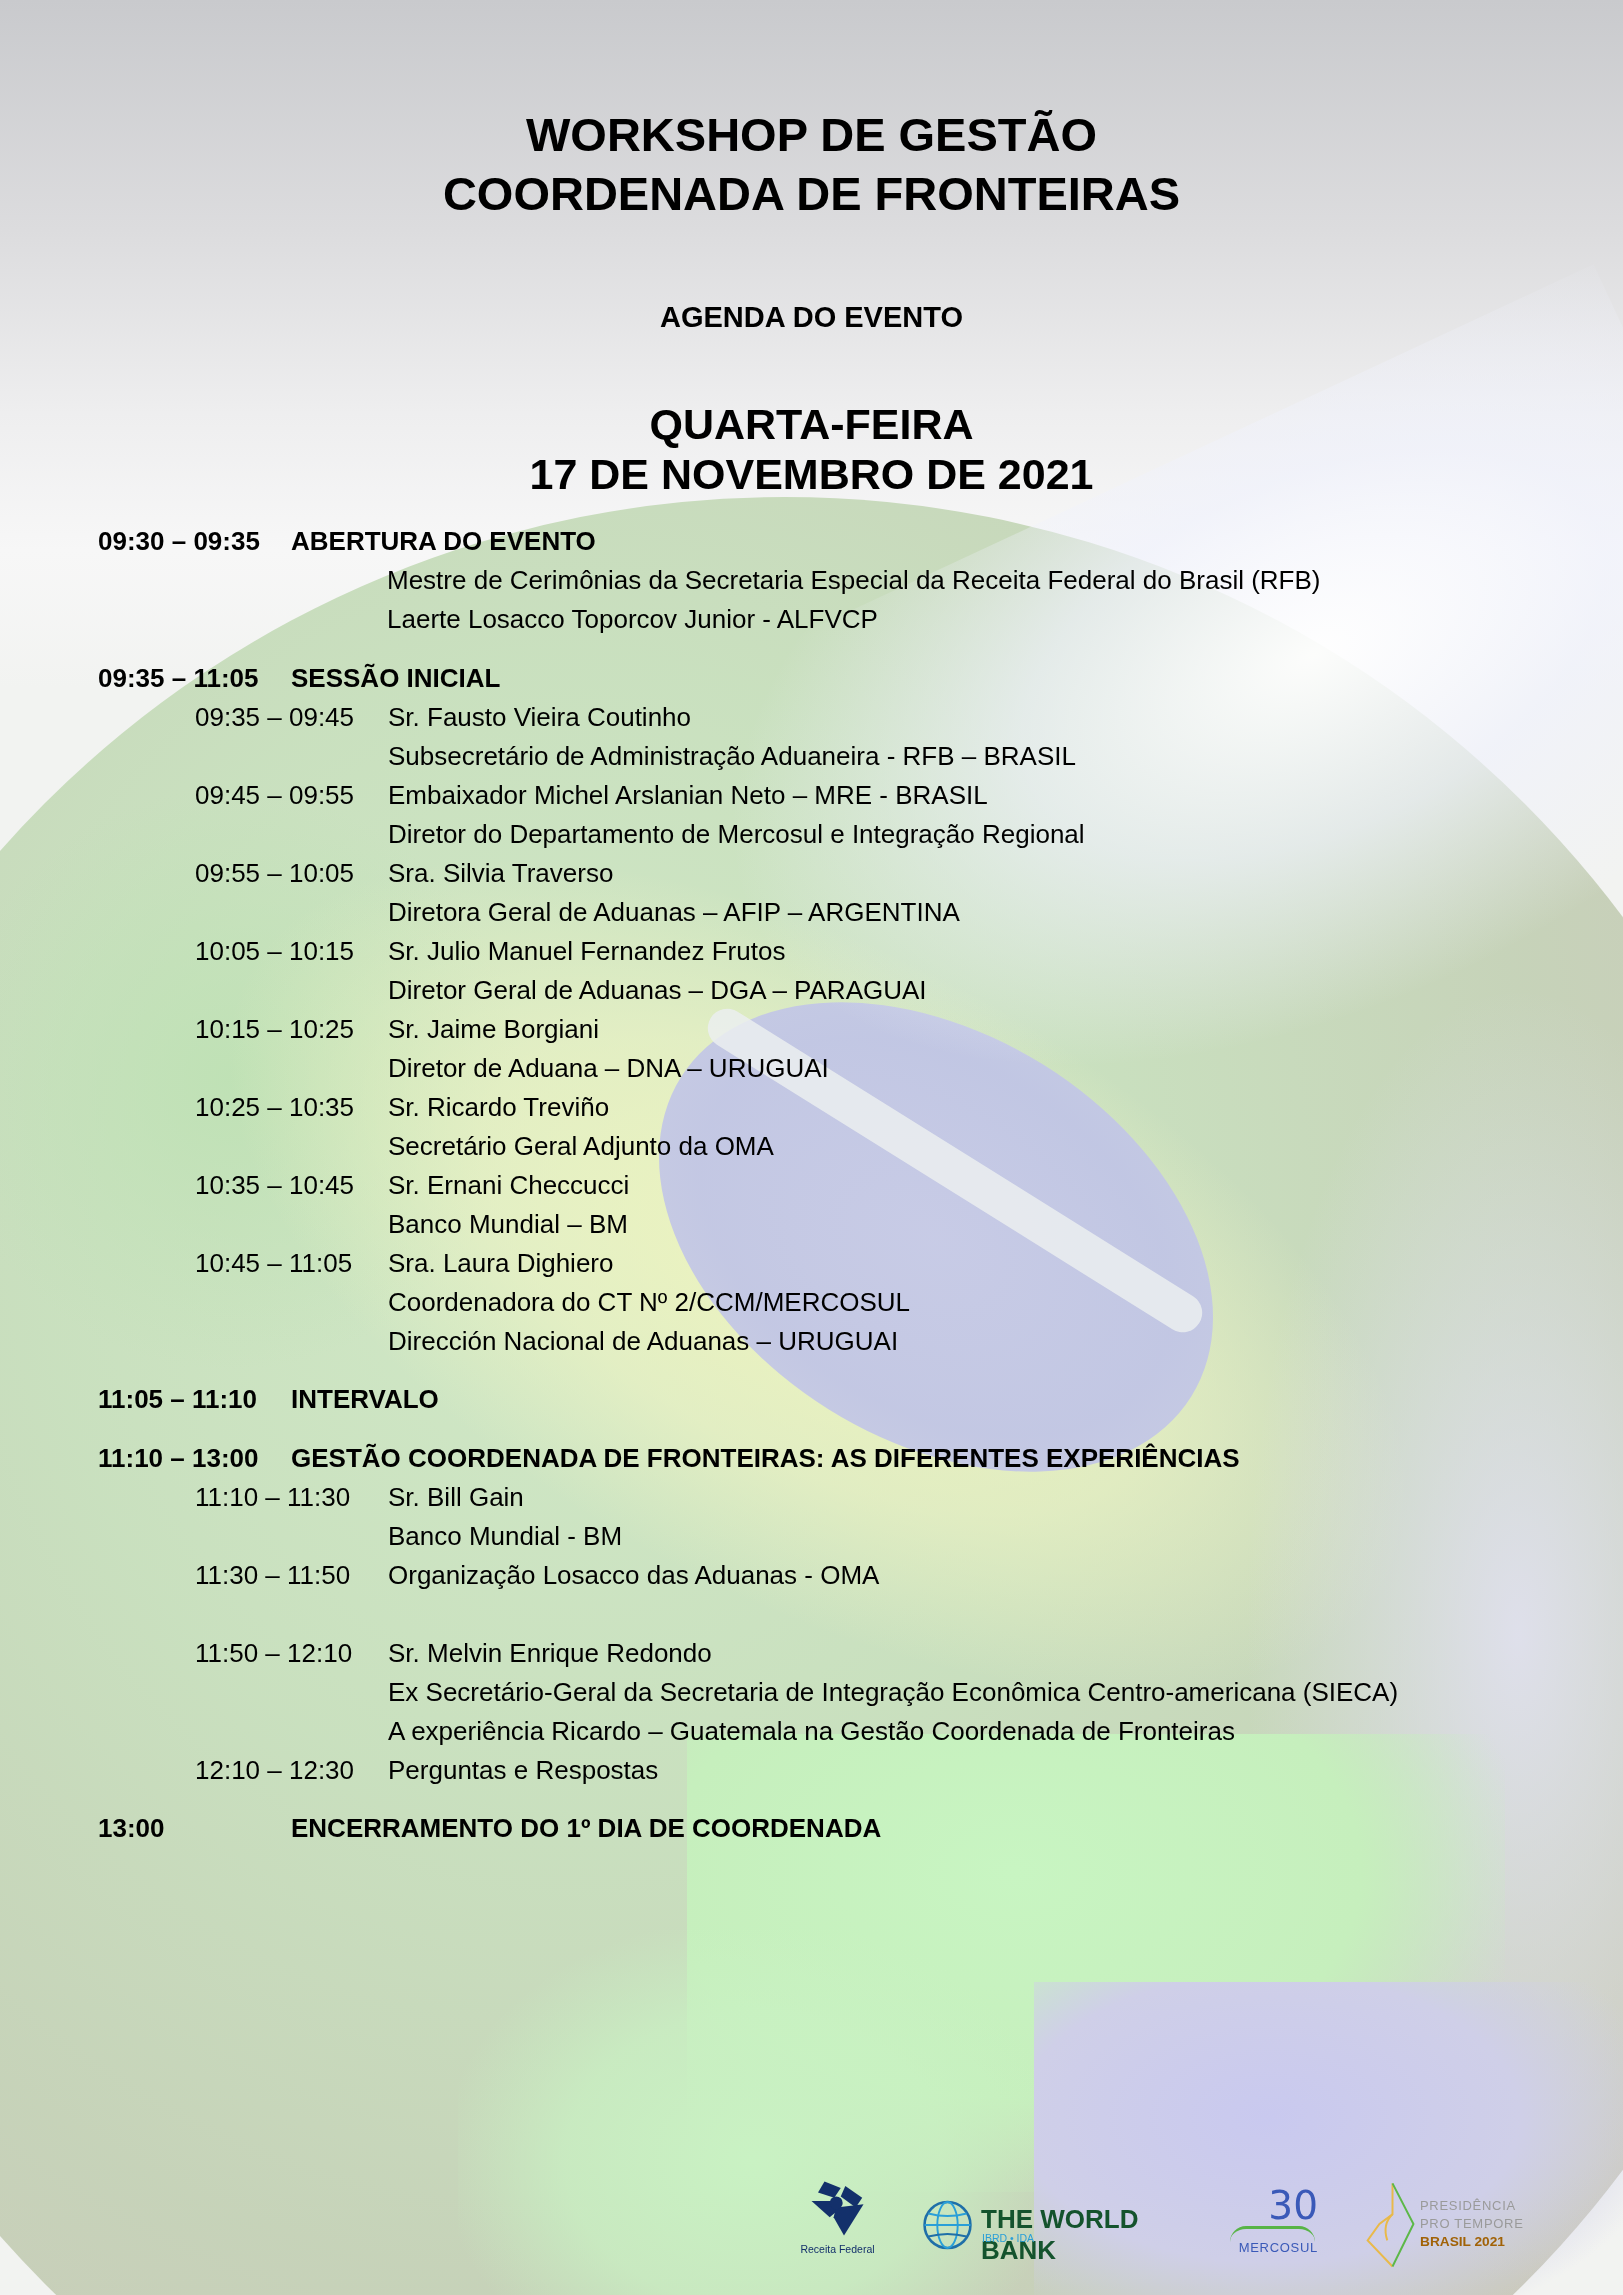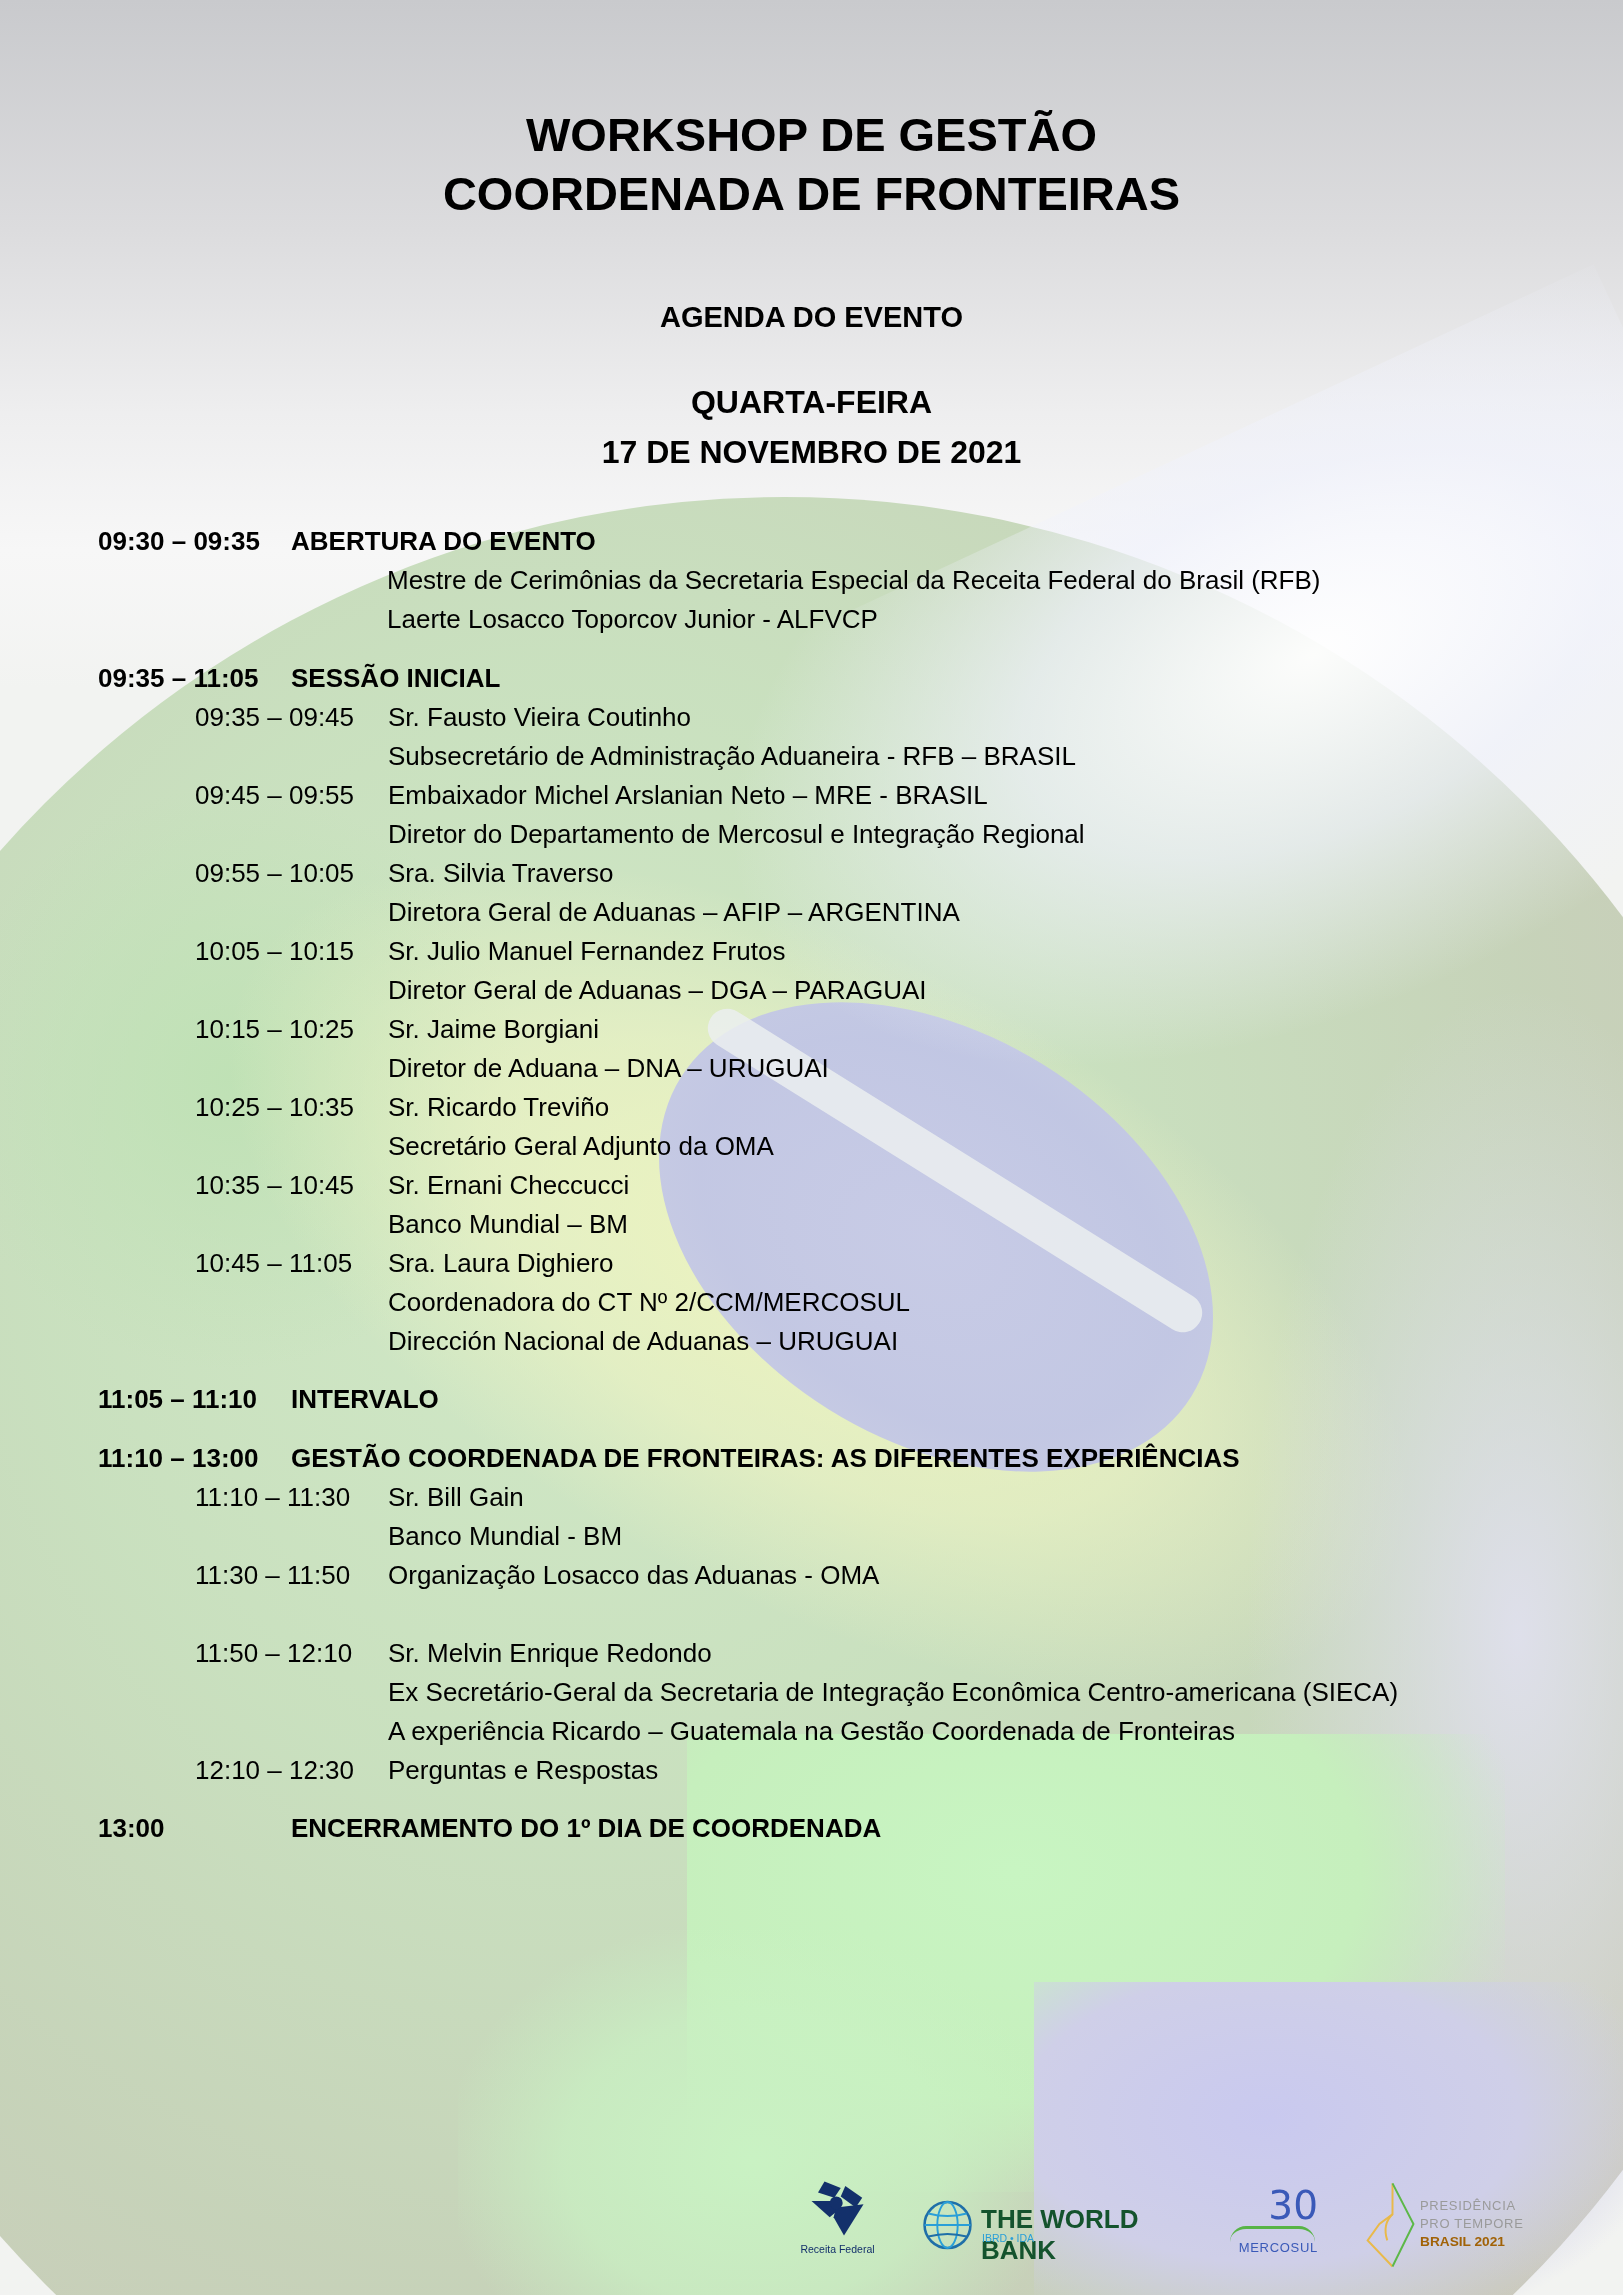--- a/index.html
+++ b/index.html
@@ -71,21 +71,21 @@
     position: absolute; left: 0; right: 0; text-align: center;
     font-weight: bold; font-size: 47px; line-height: 59px;
     top: 105px; letter-spacing: 0px;
   }
   .subtitle {
     position: absolute; left: 0; right: 0; text-align: center;
     font-weight: bold; font-size: 29px; top: 301px;
   }
   .day {
     position: absolute; left: 0; right: 0; text-align: center;
-    font-weight: bold; font-size: 32px; line-height: 50px; top: 377px;
+    font-weight: bold; font-size: 43px; line-height: 50px; top: 399px;
   }
   .agenda { position: absolute; left: 98px; top: 522px; width: 1439px; }
   .section { margin-bottom: 19.6px; }
   .row { display: flex; font-size: 26px; line-height: 39px; white-space: nowrap; }
   .row.head { font-weight: bold; }
   .col-time-main { width: 193px; flex: none; }
   .col-time-sub { width: 97px; flex: none; }
   .col-time-sub2 { width: 96px; flex: none; }
   .col-text { flex: none; }
   .spacer { height: 39px; }

